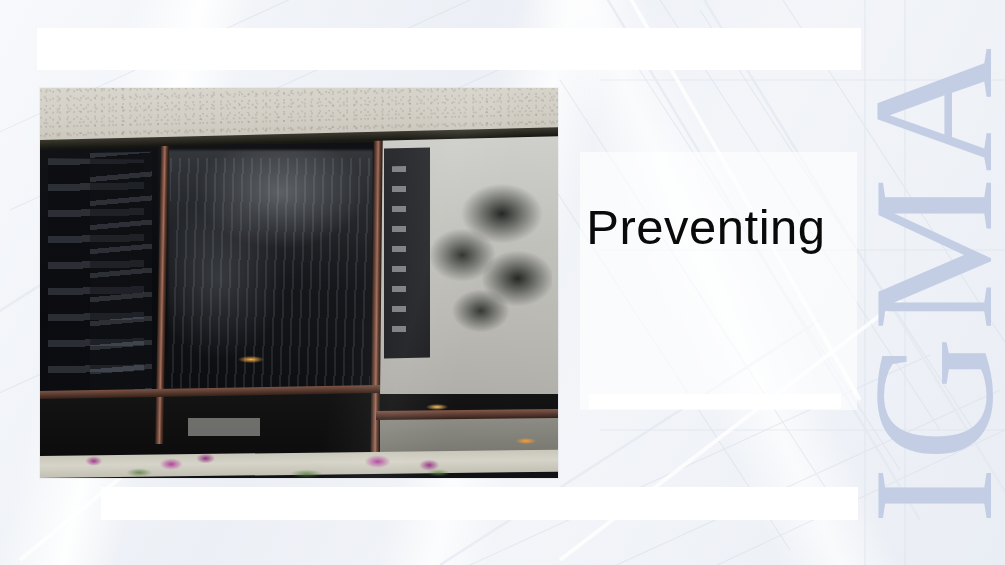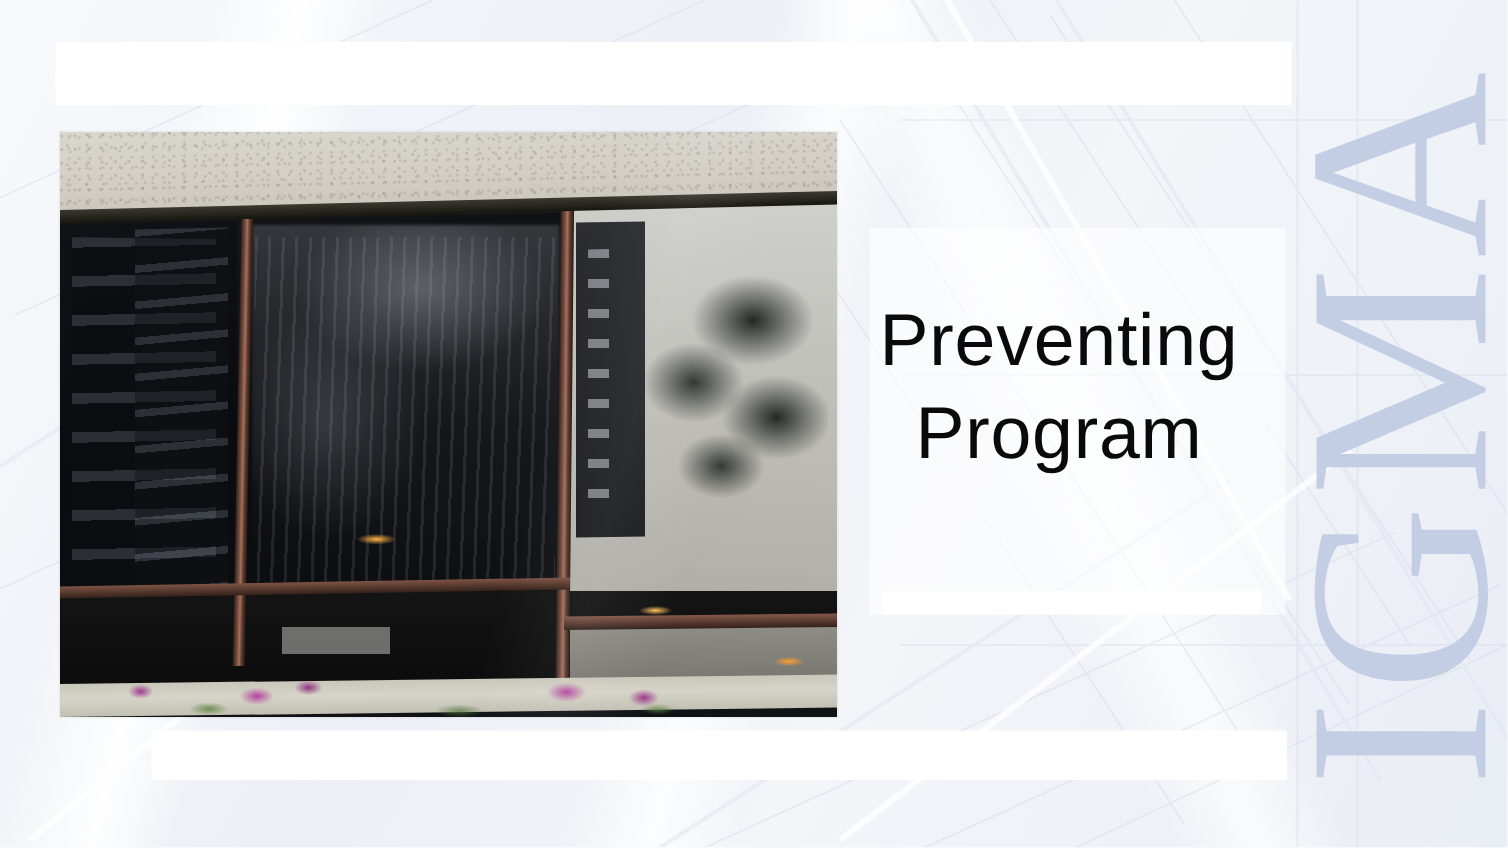--- a/index.html
+++ b/index.html
@@ -365,20 +365,19 @@
       <div class="ph-stone-edge"></div>
       <div class="ph-sill"></div>
       <div class="ph-grass"></div>
       <div class="ph-flowers"></div>
       <div class="ph-sheen"></div>
     </div>
   </div>
 
   <div class="title">
     <span class="tl">Preventing</span>
-    <span class="tl">Program</span>
   </div>
 
   <div class="watermark">
     <span>IGMA</span>
   </div>
 
 </div>
 
 </body></html>

